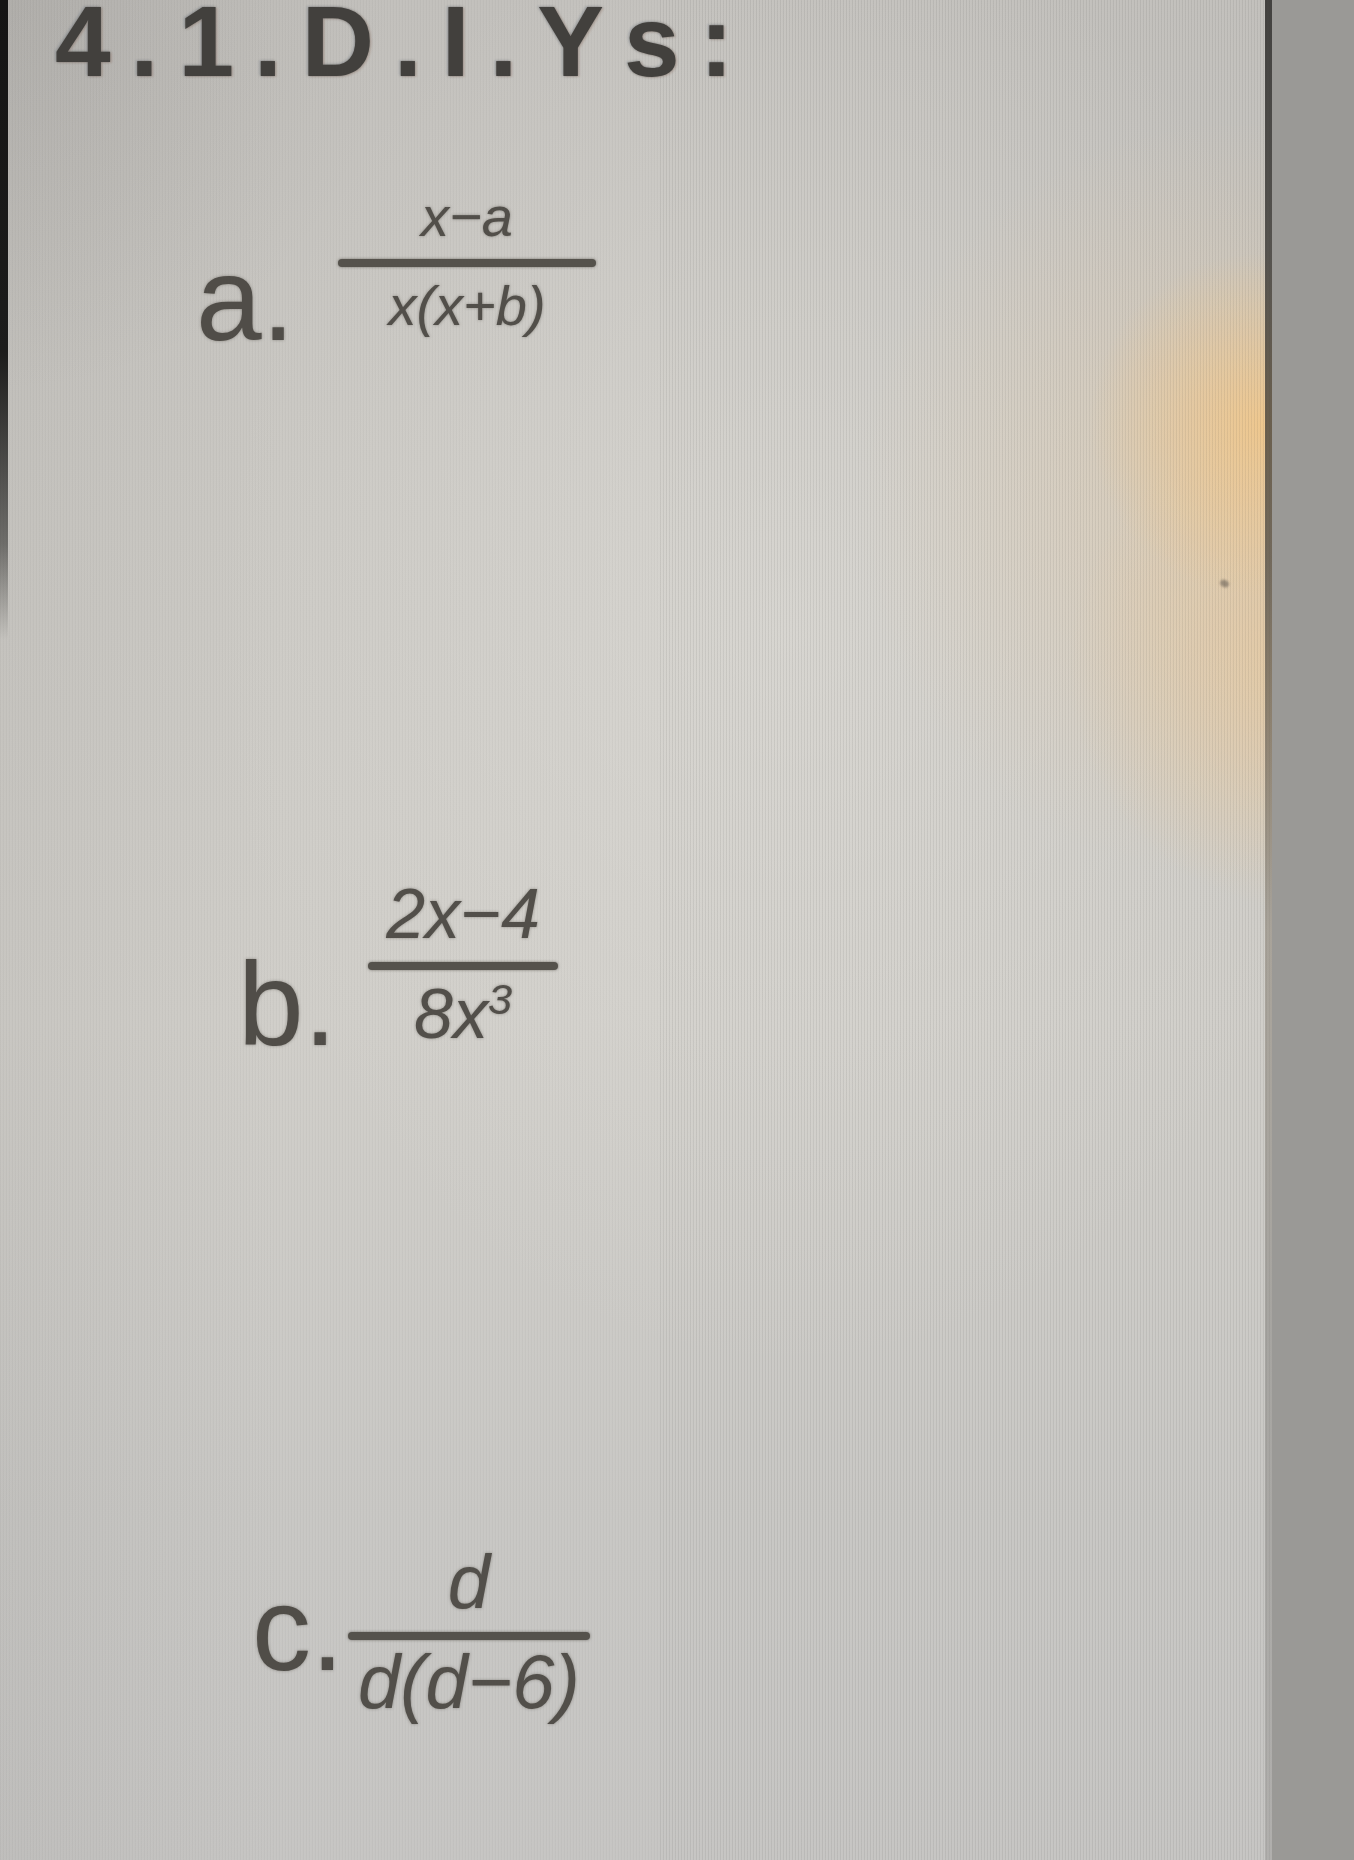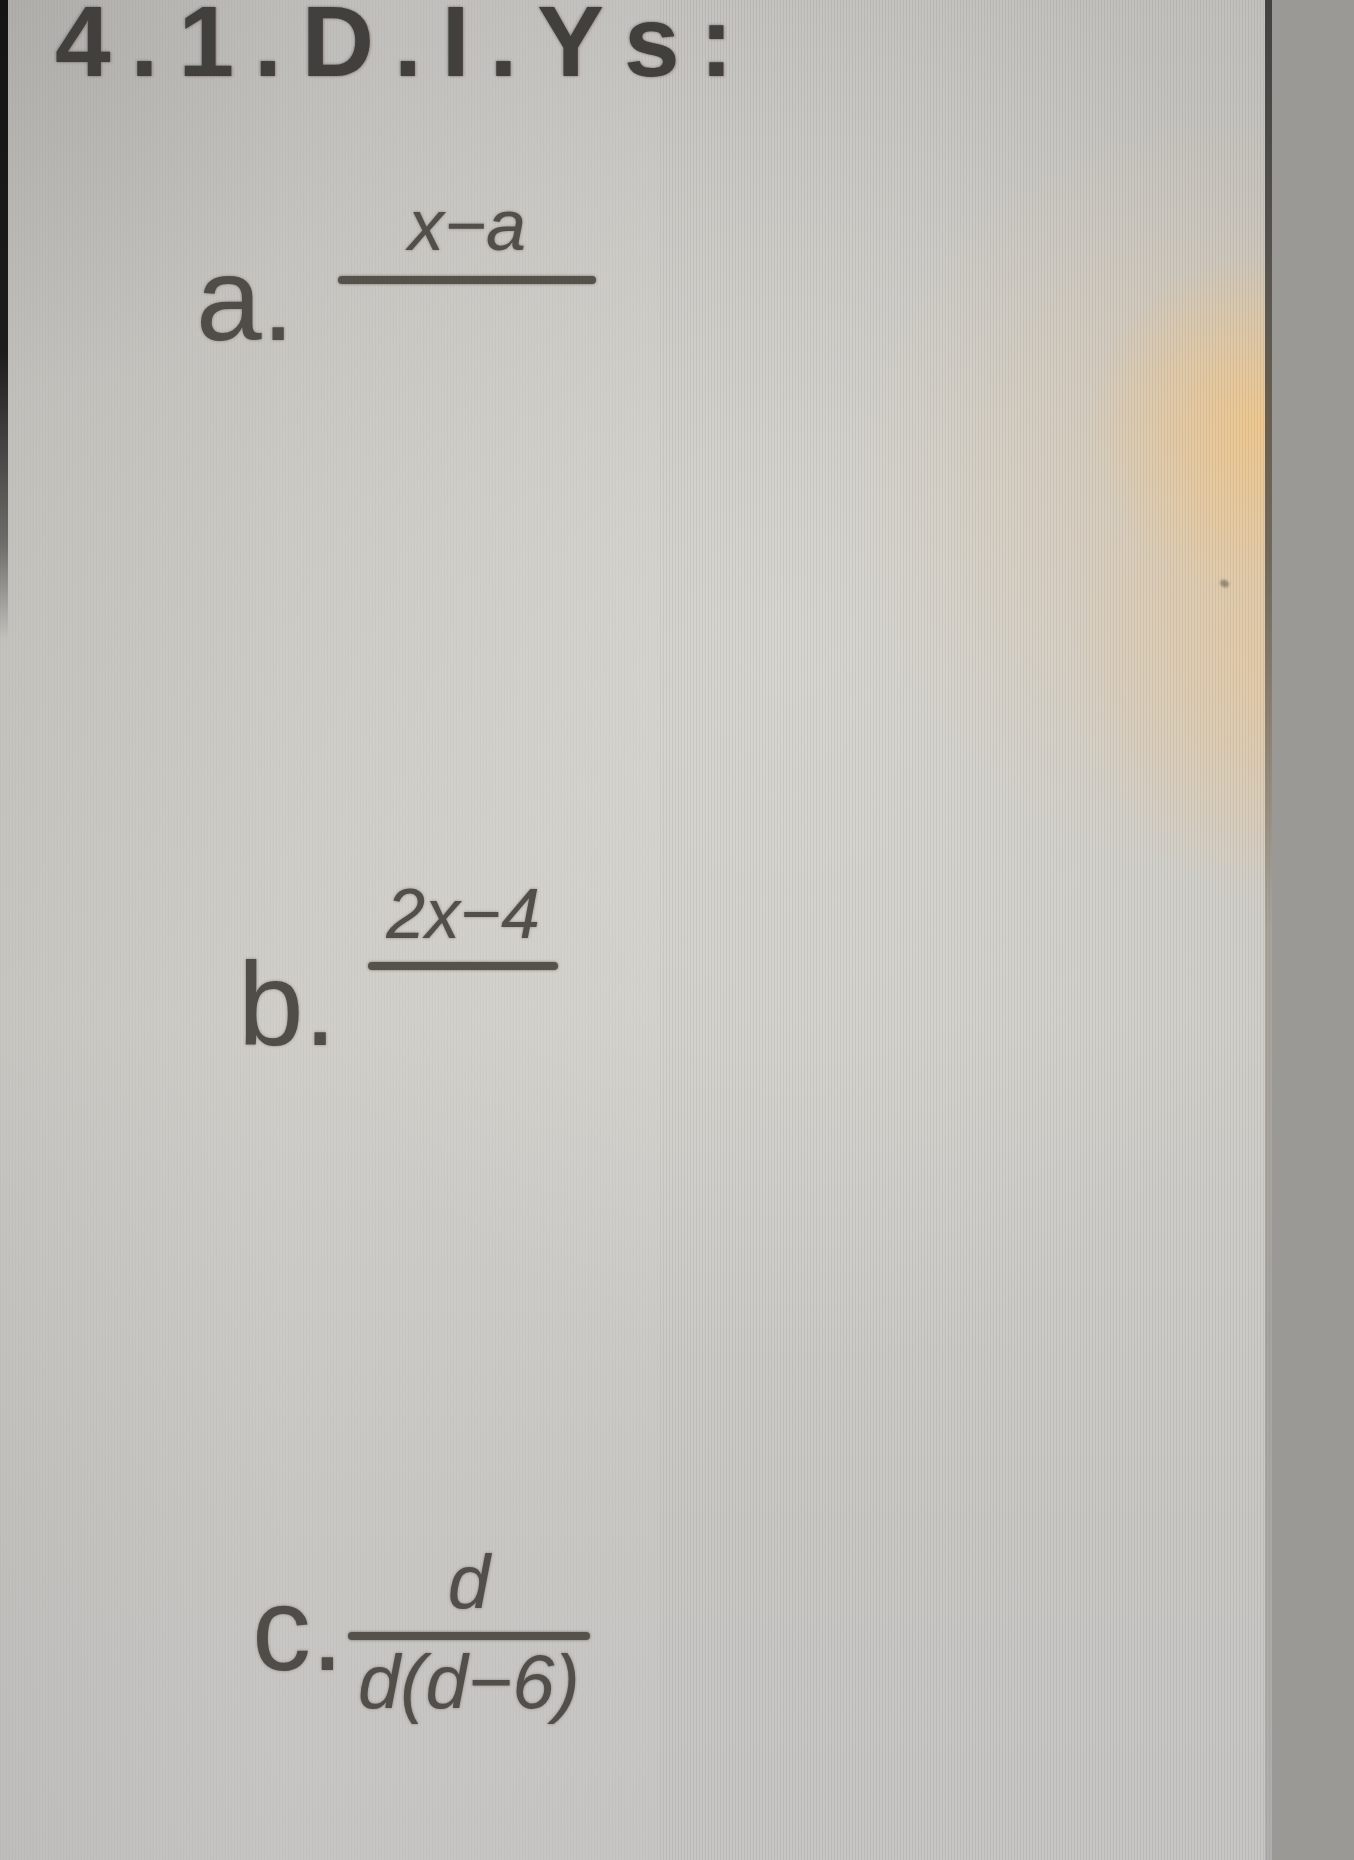--- a/index.html
+++ b/index.html
@@ -118,21 +118,21 @@
     height: 8px;
     border-radius: 4px;
     background: #55524c;
     box-shadow: 0 0 3px rgba(70,66,60,0.65);
   }
   .fraction sup {
     font-size: 62%;
     vertical-align: super;
     line-height: 0;
   }
-  .frac-a { left: 338px; top: 188px; font-size: 72px; min-width: 258px; }
+  .frac-a { left: 338px; top: 188px; font-size: 56px; min-width: 258px; }
   .frac-a .frac-num { margin-bottom: 12px; }
   .frac-a .frac-den { margin-top: 10px; }
   .label-a { left: 196px; top: 240px; }
   .frac-b { left: 368px; top: 878px; font-size: 70px; min-width: 190px; }
   .frac-b .frac-num { margin-bottom: 10px; }
   .frac-b .frac-den { margin-top: 8px; }
   .label-b { left: 238px; top: 945px; }
   .frac-c { left: 348px; top: 1542px; font-size: 76px; min-width: 192px; }
   .frac-c .frac-num { margin-bottom: 10px; }
   .frac-c .frac-den { margin-top: 2px; }
@@ -148,28 +148,30 @@
   <div class="stripes-right"></div>
 
   <h1 class="heading">4.1.D.I.Ys:</h1>
 
 
   <div>
     <span class="problem-label label-a">a.</span>
     <span class="fraction frac-a">
       <span class="frac-num">x−a</span>
       <span class="frac-bar"></span>
+      <span class="frac-den"><span>x(x+b)</span></span>
     </span>
   </div>
 
   <div>
     <span class="problem-label label-b">b.</span>
     <span class="fraction frac-b">
       <span class="frac-num">2x−4</span>
       <span class="frac-bar"></span>
+      <span class="frac-den"><span>8x</span><sup>3</sup></span>
     </span>
   </div>
 
   <div>
     <span class="problem-label label-c">c.</span>
     <span class="fraction frac-c">
       <span class="frac-num">d</span>
       <span class="frac-bar"></span>
       <span class="frac-den"><span>d(d−6)</span></span>
     </span>

